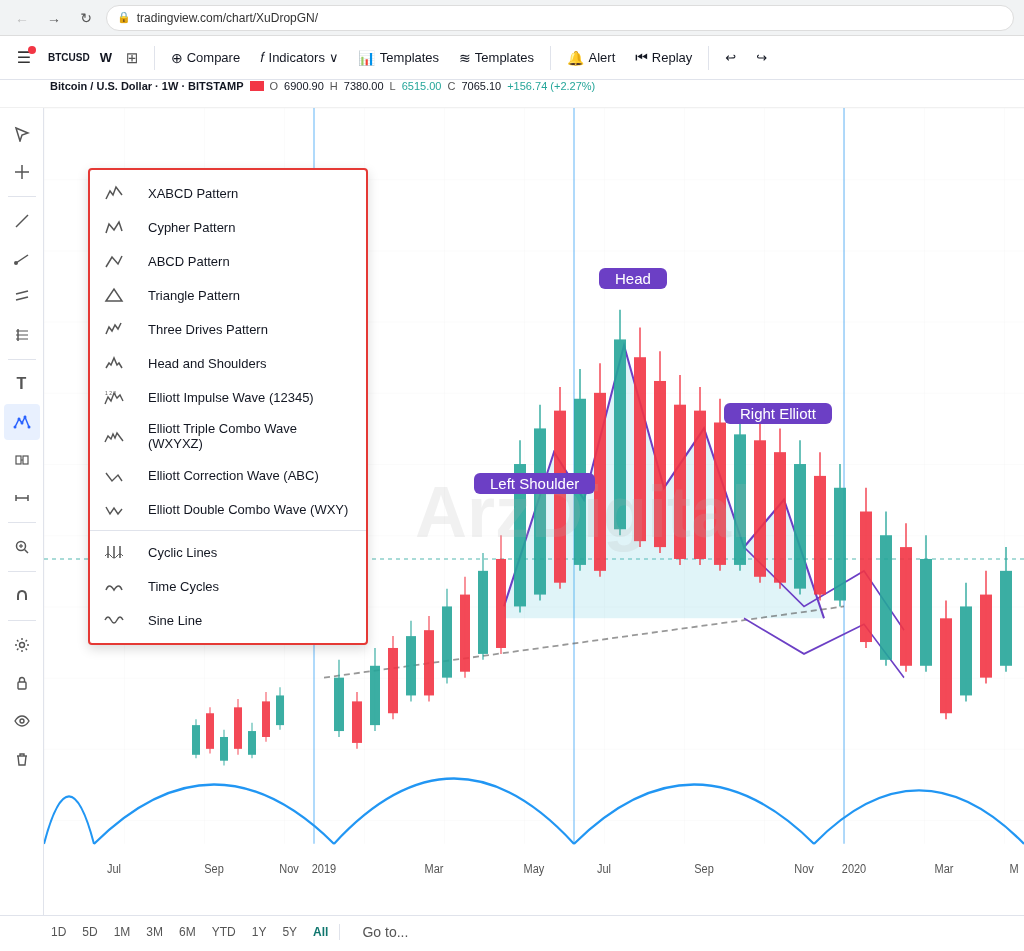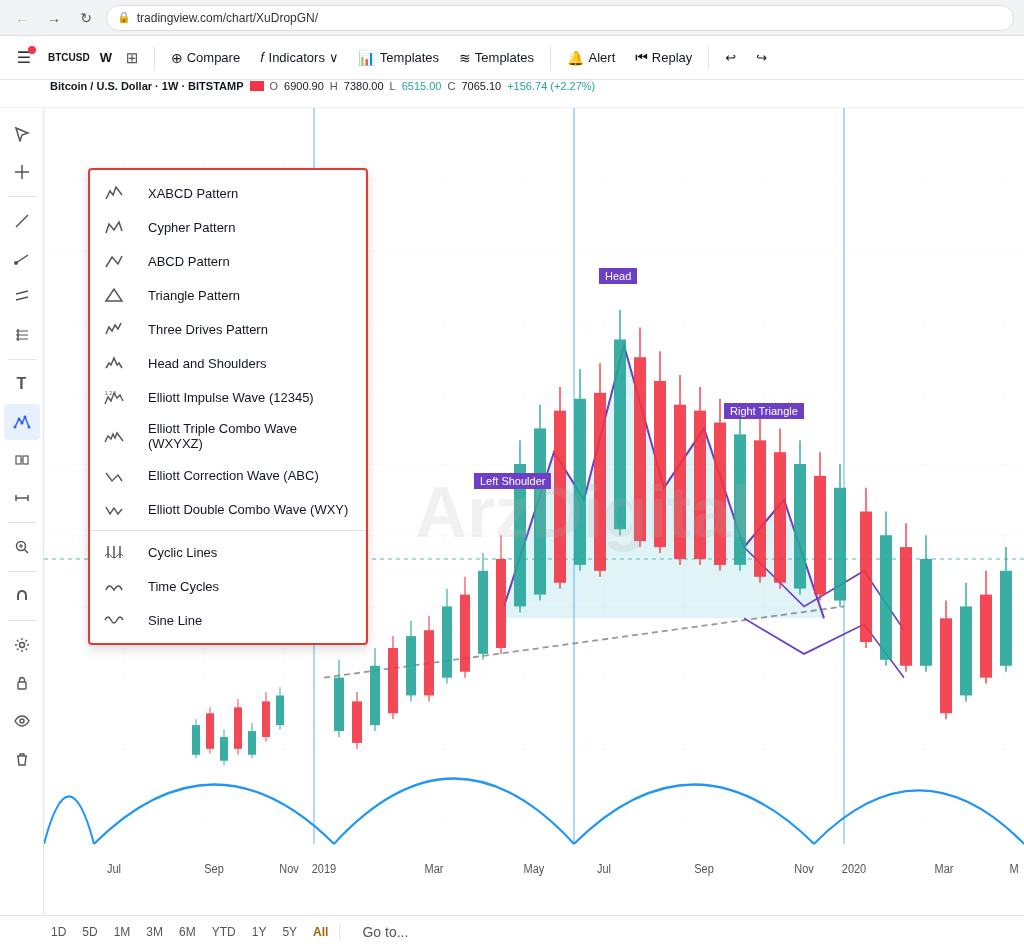--- a/index.html
+++ b/index.html
@@ -159,42 +159,42 @@
       position: absolute;
       top: 0; left: 0;
       width: 100%; height: 100%;
     }
 
     
     .chart-label {
       position: absolute;
       background: #6c3fc5;
       color: #fff;
-      font-size: 11px;
-      padding: 2px 6px;
-      border-radius: 0;
+      font-size: 15px;
+      padding: 2px 16px;
+      border-radius: 6px;
       pointer-events: none;
       z-index: 5;
     }
 
     
     .time-bar {
       height: 32px;
       background: #fff;
       border-top: 1px solid #e0e3eb;
       display: flex;
       align-items: center;
       padding: 0 0 0 44px;
       gap: 2px;
     }
     .time-btn {
       padding: 3px 7px; font-size: 12px; color: #555; cursor: pointer;
       border-radius: 3px; border: none; background: transparent;
     }
-    .time-btn.active { color: #a16207; font-weight: 600; }
+    .time-btn.active { color: #0f766e; font-weight: 600; }
     .time-sep { width: 1px; height: 16px; background: #e0e3eb; margin: 0 2px; }
     .goto-btn {
       padding: 3px 10px; font-size: 14px; color: #555; cursor: pointer;
       border-radius: 3px; border: none; background: transparent; margin-left: 8px;
     }
   </style>
 </head>
 <body>
 
 <div class="browser-bar">
@@ -512,21 +512,21 @@
       <text x="560" y="645" font-size="11" fill="#555" text-anchor="middle">Jul</text>
       <text x="660" y="645" font-size="11" fill="#555" text-anchor="middle">Sep</text>
       <text x="760" y="645" font-size="11" fill="#555" text-anchor="middle">Nov</text>
       <text x="810" y="645" font-size="11" fill="#555" text-anchor="middle">2020</text>
       <text x="900" y="645" font-size="11" fill="#555" text-anchor="middle">Mar</text>
       <text x="970" y="645" font-size="11" fill="#555" text-anchor="middle">M</text>
     </svg>
 
     <div class="chart-label" style="top:160px;left:555px;">Head</div>
     <div class="chart-label" style="top:365px;left:430px;">Left Shoulder</div>
-    <div class="chart-label" style="top:295px;left:680px;">Right Triangle</div>
+    <div class="chart-label" style="top:295px;left:680px;">Right Elliott</div>
 
     <div class="popup-menu">
 
       <div class="popup-item">
         <span class="popup-item-icon">
           <svg width="20" height="20" viewBox="0 0 20 20">
               <polyline points="2,16 6,8 9,12 12,4 18,12" fill="none" stroke="#555" stroke-width="1.5"></polyline>
             </svg>
         </span>
         <span>XABCD Pattern</span>

